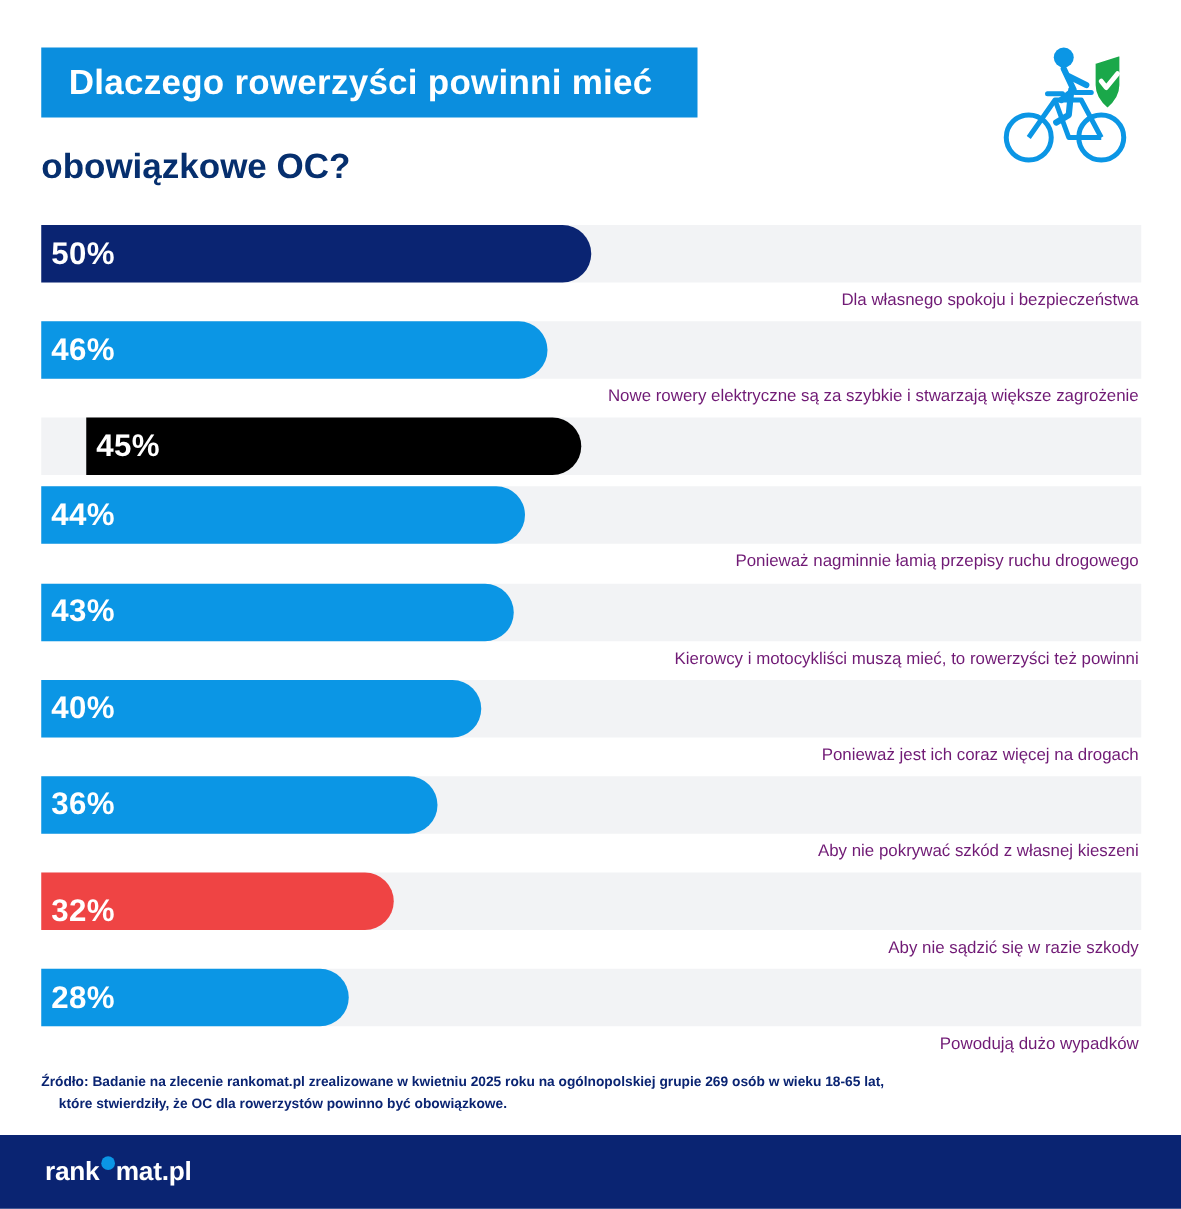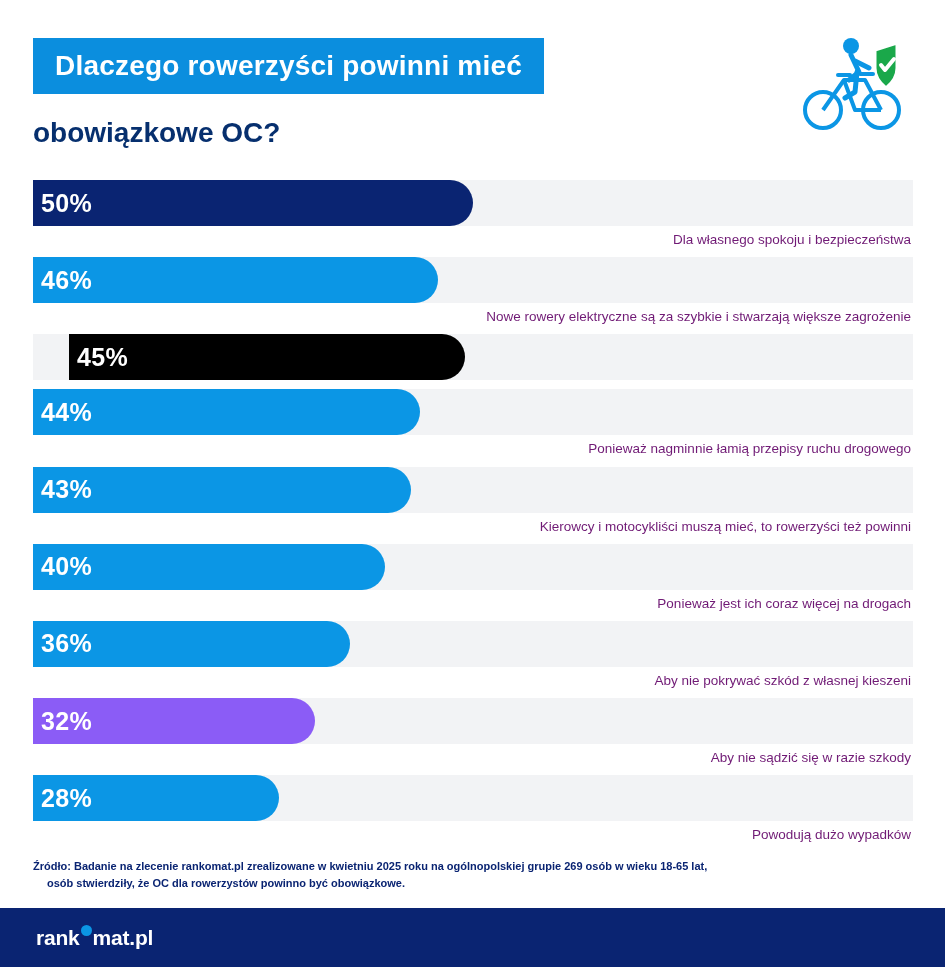--- a/index.html
+++ b/index.html
@@ -29,21 +29,21 @@
     left: 33px;
     width: 880px;
   }
   .title-line1 {
     display: inline-block;
     background: #0b8ede;
     color: #ffffff;
     font-size: 28px;
     font-weight: bold;
     letter-spacing: 0.2px;
-    padding: 13px 22px 14px 22px;
+    padding: 13px 36px 14px 22px;
     line-height: 1.05;
   }
   .title-line2 {
     display: block;
     color: #062f6e;
     font-size: 28px;
     font-weight: bold;
     margin-top: 24px;
     padding-left: 0px;
     line-height: 1.05;
@@ -245,41 +245,41 @@
       <div class="track">
         <div class="bar" style="width: 36%; background: rgb(11, 150, 229);">
           <span class="value">36%</span>
         </div>
       </div>
       <span class="label">Aby nie pokrywać szkód z własnej kieszeni</span>
     </div>
 
     <div class="row">
       <div class="track">
-        <div class="bar" style="width: 32%; background: #8b5cf6;">
+        <div class="bar" style="width: 32%; background: #ef4444; align-items: flex-end;">
           <span class="value">32%</span>
         </div>
       </div>
       <span class="label">Aby nie sądzić się w razie szkody</span>
     </div>
 
     <div class="row">
       <div class="track">
         <div class="bar" style="width: 28%; background: rgb(11, 150, 229);">
           <span class="value">28%</span>
         </div>
       </div>
       <span class="label">Powodują dużo wypadków</span>
     </div>
 
   </div>
 
   <div class="source">
     <span>Źródło: Badanie na zlecenie rankomat.pl zrealizowane w kwietniu 2025 roku na ogólnopolskiej grupie 269 osób w wieku 18-65 lat,</span>
-    <span class="l2">osób stwierdziły, że OC dla rowerzystów powinno być obowiązkowe.</span>
+    <span class="l2">które stwierdziły, że OC dla rowerzystów powinno być obowiązkowe.</span>
   </div>
 
   <div class="footer">
     <div class="logo">
       <span>rank</span>
       <span class="dot"></span>
       <span>mat.pl</span>
     </div>
   </div>
 

